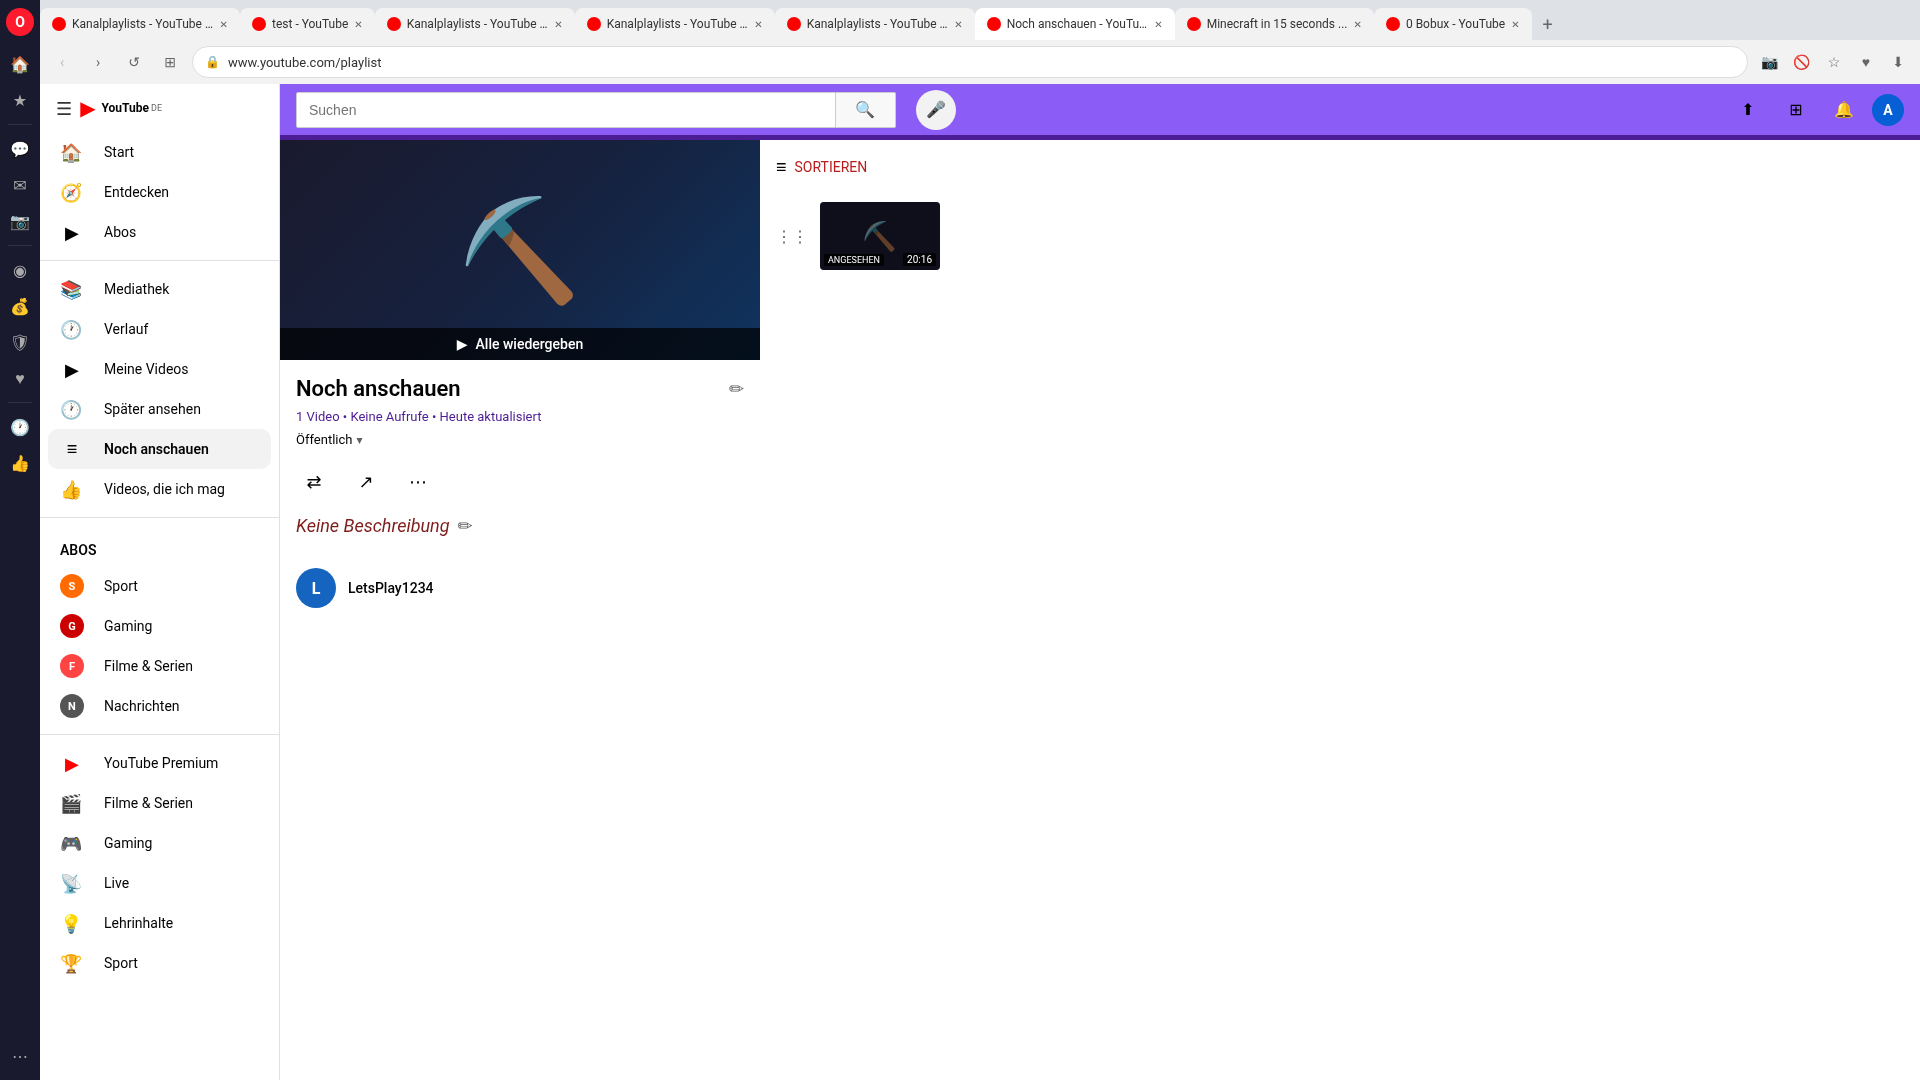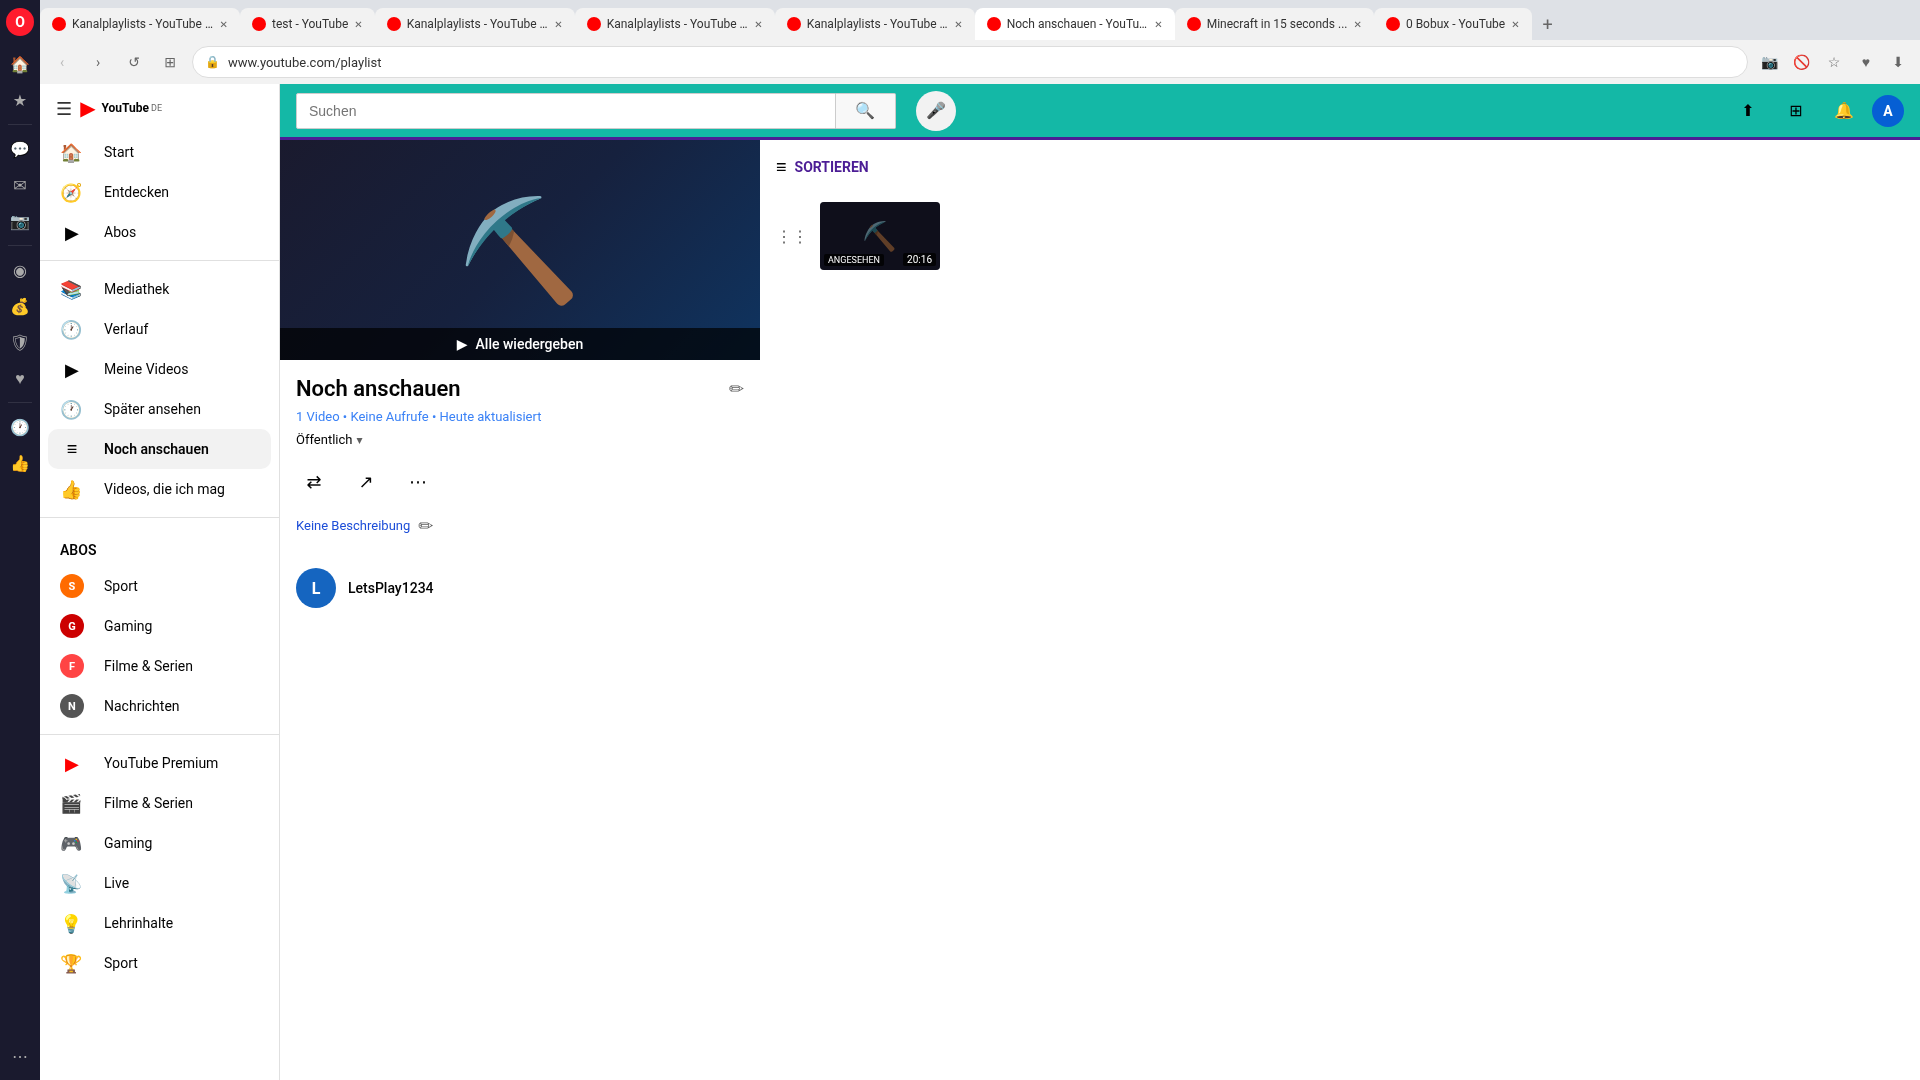--- a/index.html
+++ b/index.html
@@ -56,38 +56,38 @@
 
     
     .playlist-panel { width: 480px; background: #fff; padding: 0; overflow-y: auto; flex-shrink: 0; }
     .playlist-thumbnail { width: 100%; height: 220px; background: linear-gradient(135deg, #1a1a2e 0%, #16213e 50%, #0f3460 100%); position: relative; display: flex; align-items: center; justify-content: center; cursor: pointer; }
     .play-overlay { position: absolute; bottom: 0; left: 0; right: 0; background: rgba(0,0,0,0.7); color: white; display: flex; align-items: center; justify-content: center; gap: 8px; padding: 8px; font-size: 14px; font-weight: 500; cursor: pointer; }
 
     .playlist-info { padding: 16px; }
     .playlist-title-row { display: flex; align-items: center; gap: 8px; margin-bottom: 8px; }
     .playlist-title { font-size: 22px; font-weight: 600; color: #030303; flex: 1; }
     .edit-icon { color: #606060; cursor: pointer; font-size: 18px; }
-    .playlist-meta { font-size: 13px; color: #3b82f6; margin-bottom: 8px; }
+    .playlist-meta { font-size: 13px; color: #4c1d95; margin-bottom: 8px; }
     .visibility-row { display: flex; align-items: center; gap: 4px; margin-bottom: 16px; }
     .visibility-text { font-size: 13px; color: #030303; }
     .chevron-icon { font-size: 12px; color: #606060; }
     .playlist-actions { display: flex; gap: 16px; margin-bottom: 16px; }
     .action-icon { width: 36px; height: 36px; display: flex; align-items: center; justify-content: center; font-size: 18px; color: #030303; cursor: pointer; border-radius: 50%; }
     .playlist-description { display: flex; align-items: center; gap: 8px; }
-    .desc-text { font-size: 13px; color: #1d4ed8; }
+    .desc-text { font-size: 18px; color: #7f1d1d; font-style: italic; }
 
     .channel-row { display: flex; align-items: center; gap: 12px; padding: 16px; }
     .channel-avatar-large { width: 40px; height: 40px; border-radius: 50%; background: #1565c0; display: flex; align-items: center; justify-content: center; color: white; font-size: 16px; font-weight: bold; }
     .channel-name { font-size: 14px; font-weight: 500; color: #030303; }
 
     
     .videos-panel { flex: 1; background: #fff; padding: 16px; overflow-y: auto; }
     .sort-row { display: flex; align-items: center; gap: 8px; margin-bottom: 16px; }
     .sort-icon { font-size: 18px; color: #030303; }
-    .sort-label { font-size: 14px; font-weight: 700; color: #4c1d95; }
+    .sort-label { font-size: 14px; font-weight: 400; color: #b91c1c; }
 
     .video-item { display: flex; align-items: center; gap: 12px; padding: 8px 0; }
     .drag-handle { color: #606060; font-size: 16px; cursor: grab; }
     .video-thumb { width: 120px; height: 68px; border-radius: 4px; background: #1a1a2e; position: relative; flex-shrink: 0; overflow: hidden; display: flex; align-items: center; justify-content: center; }
     .thumb-badge { position: absolute; bottom: 4px; right: 4px; background: rgba(0,0,0,0.8); color: white; font-size: 10px; padding: 1px 4px; border-radius: 2px; }
     .thumb-watched { position: absolute; top: 0; left: 0; right: 0; bottom: 0; background: rgba(0,0,0,0.4); display: flex; align-items: flex-end; padding: 4px; }
     .watched-label { background: rgba(0,0,0,0.8); color: white; font-size: 9px; padding: 1px 4px; border-radius: 2px; }
     .video-info { flex: 1; }
     .video-title { font-size: 14px; font-weight: 500; color: #030303; margin-bottom: 4px; }
     .video-channel { font-size: 13px; color: #606060; }
@@ -279,21 +279,21 @@
       <span class="sidebar-label">Lehrinhalte</span>
     </div>
     <div class="sidebar-item">
       <div class="sidebar-icon">🏆</div>
       <span class="sidebar-label">Sport</span>
     </div>
   </div>
 
   <div style="flex: 1; display: flex; flex-direction: column; overflow: hidden;">
 
-    <div style="height: 56px; background: #14b8a6; display: flex; align-items: center; padding: 0 16px; gap: 12px; border-bottom: 3px solid #4c1d95; flex-shrink: 0;">
+    <div style="height: 56px; background: #8b5cf6; display: flex; align-items: center; padding: 0 16px; gap: 12px; border-bottom: 5px solid #4c1d95; flex-shrink: 0;">
       <div class="search-container">
         <input class="search-input" type="text" placeholder="Suchen" style="">
         <div class="search-btn">🔍</div>
       </div>
       <div class="mic-btn">🎤</div>
       <div class="header-actions">
         <div class="header-icon-btn">⬆</div>
         <div class="header-icon-btn">⊞</div>
         <div class="header-icon-btn">🔔</div>
         <div class="user-avatar">A</div>

